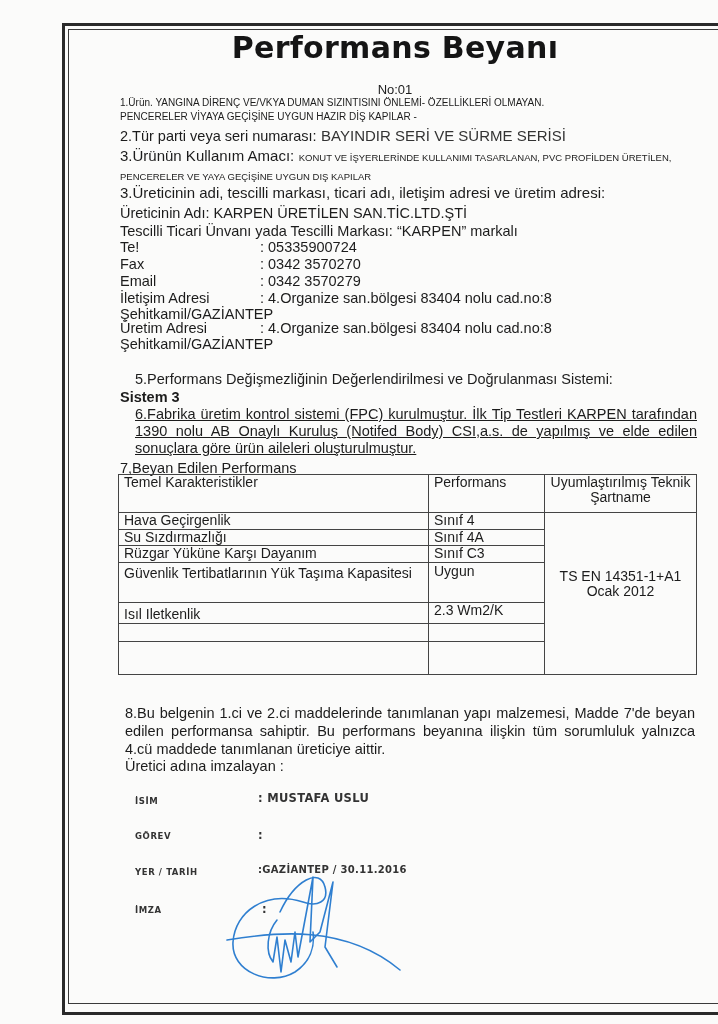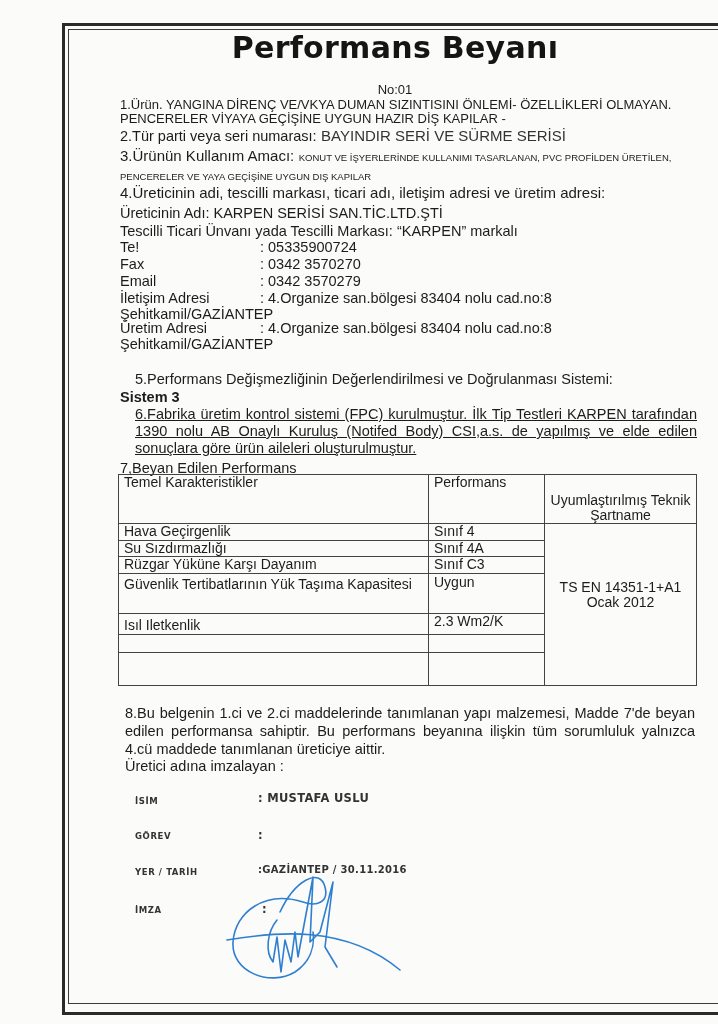--- a/index.html
+++ b/index.html
@@ -17,21 +17,21 @@
     position: absolute; left: 68px; top: 29px; width: 670px; height: 973px;
     border-left: 1px solid #3a3a3a; border-top: 1px solid #3a3a3a; border-bottom: 1px solid #3a3a3a;
   }
   .abs { position: absolute; white-space: nowrap; }
   .title {
     left: 0; width: 790px; text-align: center; top: 30px;
     font-family: "DejaVu Sans", sans-serif; font-weight: bold; font-size: 30px; color: #151515;
     letter-spacing: 0.3px;
   }
   .docno { left: 0; width: 790px; text-align: center; top: 82px; font-size: 13px; }
-  .t13 { font-size: 13px; }
+  .t13 { font-size: 10px; }
   .t14 { font-size: 14.5px; }
   .t15 { font-size: 15px; }
   .small { font-size: 9.5px; }
   .gray { color: #333; }
   .lbl { display: inline-block; width: 140px; }
   .justify { white-space: normal; text-align: justify; text-align-last: left; }
 
   table.perf {
     position: absolute; left: 118px; top: 474px; width: 579px;
     border-collapse: collapse; font-size: 14px; color: #1c1c1c;
@@ -71,24 +71,24 @@
   <span class="t14">2.Tür parti veya seri numarası:</span>
   <span class="t15 gray">BAYINDIR SERİ VE SÜRME SERİSİ</span>
 </div>
 
 <div class="abs" style="left:120px; top:147px;">
   <span class="t15">3.Ürünün Kullanım Amacı:</span>
   <span class="small">KONUT VE İŞYERLERİNDE KULLANIMI TASARLANAN, PVC PROFİLDEN ÜRETİLEN,</span>
 </div>
 <div class="abs small" style="left:120px; top:171px;">PENCERELER VE YAYA GEÇİŞİNE UYGUN DIŞ KAPILAR</div>
 
-<div class="abs t15" style="left:120px; top:184px;">4.Üreticinin adi, tescilli markası, ticari adı, iletişim adresi ve üretim adresi:</div>
+<div class="abs t15" style="left:120px; top:184px;">3.Üreticinin adi, tescilli markası, ticari adı, iletişim adresi ve üretim adresi:</div>
 <div class="abs t14" style="left:120px; top:205px;">
   <span>Üreticinin Adı:</span>
-  <span>KARPEN SERİSİ SAN.TİC.LTD.ŞTİ</span>
+  <span>KARPEN ÜRETİLEN SAN.TİC.LTD.ŞTİ</span>
 </div>
 <div class="abs t14" style="left:120px; top:223px;">Tescilli Ticari Ünvanı yada Tescilli Markası: “KARPEN” markalı</div>
 
 <div class="abs t14" style="left:120px; top:239px;">
   <span class="lbl">Te!</span><span>: 05335900724</span>
 </div>
 <div class="abs t14" style="left:120px; top:256px;">
   <span class="lbl">Fax</span><span>: 0342 3570270</span>
 </div>
 <div class="abs t14" style="left:120px; top:273px;">
@@ -108,21 +108,21 @@
 
 <div class="abs t14 justify" style="left:135px; top:406px; width:562px; line-height:17px;text-decoration:underline;">6.Fabrika üretim kontrol sistemi (FPC) kurulmuştur. İlk Tip Testleri KARPEN tarafından 1390 nolu AB Onaylı Kuruluş (Notifed Body) CSI,a.s. de yapılmış ve elde edilen sonuçlara göre ürün aileleri oluşturulmuştur.</div>
 
 <div class="abs t14" style="left:120px; top:460px;">7,Beyan Edilen Performans</div>
 
 <table class="perf">
   <tbody>
       <tr style="height:38px;">
     <td class="c1">Temel Karakteristikler</td>
     <td class="c2">Performans</td>
-    <td class="c3" style="padding-top:18px;">Uyumlaştırılmış Teknik Şartname</td>
+    <td class="c3" style="padding-top:0;">Uyumlaştırılmış Teknik Şartname</td>
   </tr>
   <tr style="height:17px;">
     <td>Hava Geçirgenlik</td>
     <td>Sınıf 4</td>
     <td rowspan="7" class="c3-merged">
       <div style="margin-top:-20px;">TS EN 14351-1+A1</div>
       <div>Ocak 2012</div>
     </td>
   </tr>
   <tr style="height:16px;margin-top:41px;">

